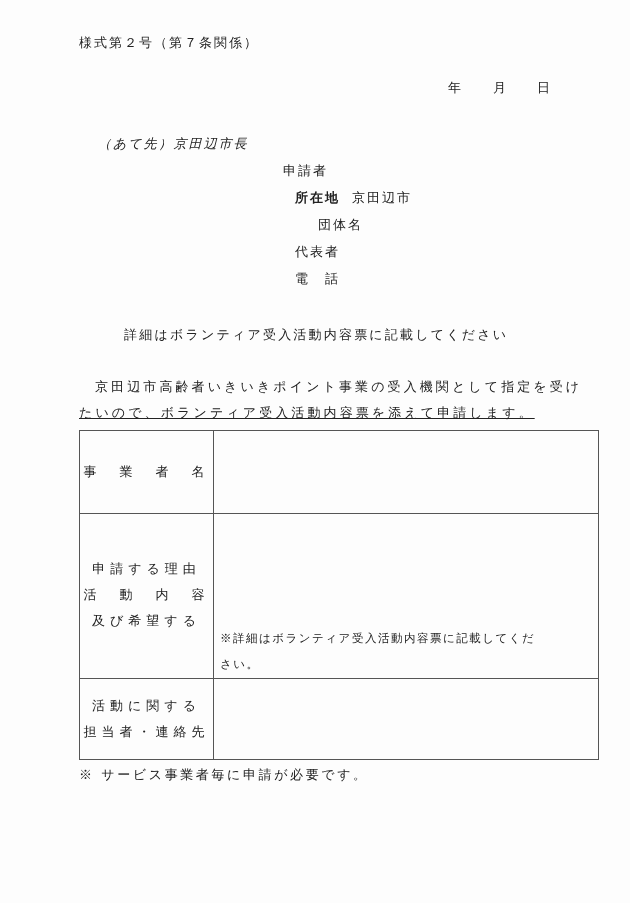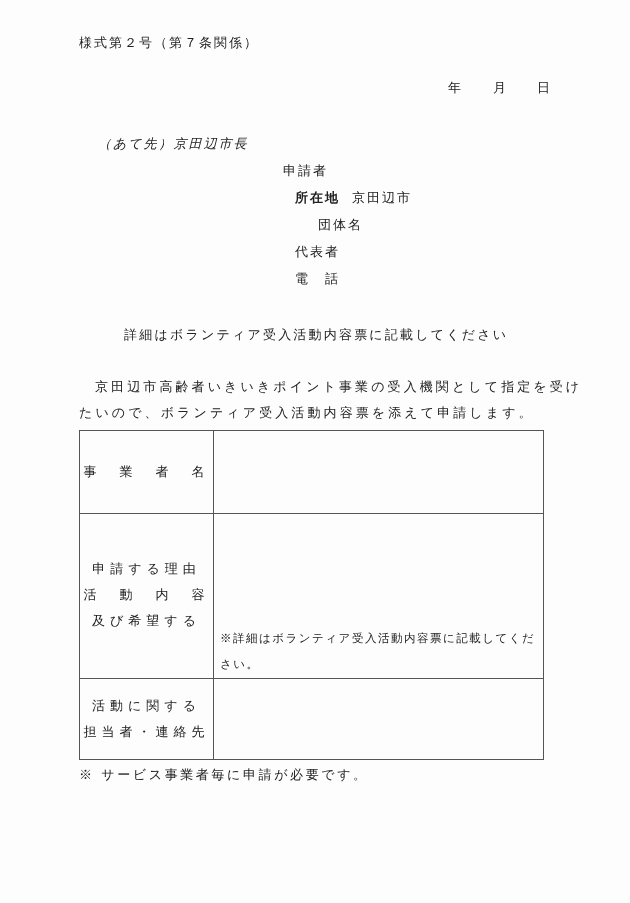--- a/index.html
+++ b/index.html
@@ -3,21 +3,21 @@
   <meta charset="utf-8">
   <style>
     html, body { margin: 0; padding: 0; }
     body {
       width: 630px; height: 903px; background: #fdfdfd; position: relative;
       font-family: "DejaVu Serif", "Liberation Serif", serif; color: #222; overflow: hidden;
     }
     .abs { position: absolute; white-space: nowrap; font-size: 13px; line-height: 16px; }
     .spaced { letter-spacing: 2px; }
     .table {
-      position: absolute; left: 79px; top: 430px; width: 465px; height: 330px;
+      position: absolute; left: 79px; top: 430px; width: 520px; height: 330px;
       border: 1px solid #555; box-sizing: border-box;
     }
     .vline { position: absolute; left: 133px; top: 0; bottom: 0; width: 1px; background: #555; }
     .hline { position: absolute; left: 0; right: 0; height: 1px; background: #555; }
     .cell-label { position: absolute; left: 0; width: 133px; text-align: center; font-size: 13px; letter-spacing: 5px; line-height: 26px; }
     .note { position: absolute; left: 140px; font-size: 11.5px; letter-spacing: 1.5px; line-height: 26px; white-space: normal; width: 320px; }
   </style>
 </head>
 <body>
 
@@ -32,21 +32,21 @@
 <div class="abs spaced" style="left:283px; top:163px;">申請者</div>
 <div class="abs spaced" style="left:295px; top:190px;font-weight:bold;">所在地</div>
 <div class="abs spaced" style="left:352px; top:190px;">京田辺市</div>
 <div class="abs spaced" style="left:295px; top:217px;margin-left:23px;">団体名</div>
 <div class="abs spaced" style="left:295px; top:244px;">代表者</div>
 <div class="abs spaced" style="left:295px; top:271px;">電　話</div>
 
 <div class="abs" style="left:124px; top:327px; letter-spacing:2.2px;">詳細はボランティア受入活動内容票に記載してください</div>
 
 <div class="abs" style="left:95px; top:379px; letter-spacing:3.1px;">京田辺市高齢者いきいきポイント事業の受入機関として指定を受け</div>
-<div class="abs" style="left:79px; top:405px; letter-spacing:3.1px;">たいので、ボランティア受入活動内容票を添えて申請します。</div>
+<div class="abs" style="left:79px; top:405px; letter-spacing:3.1px;text-decoration:underline;">たいので、ボランティア受入活動内容票を添えて申請します。</div>
 
 <div class="table">
   <div class="vline"></div>
   <div class="hline" style="top:82px;"></div>
   <div class="hline" style="top:247px;"></div>
 
   <div class="cell-label" style="top:28px;">
     <div>事　業　者　名</div>
   </div>
   <div style="position:absolute; left:134px; top:0; right:0; height:82px;"></div>

